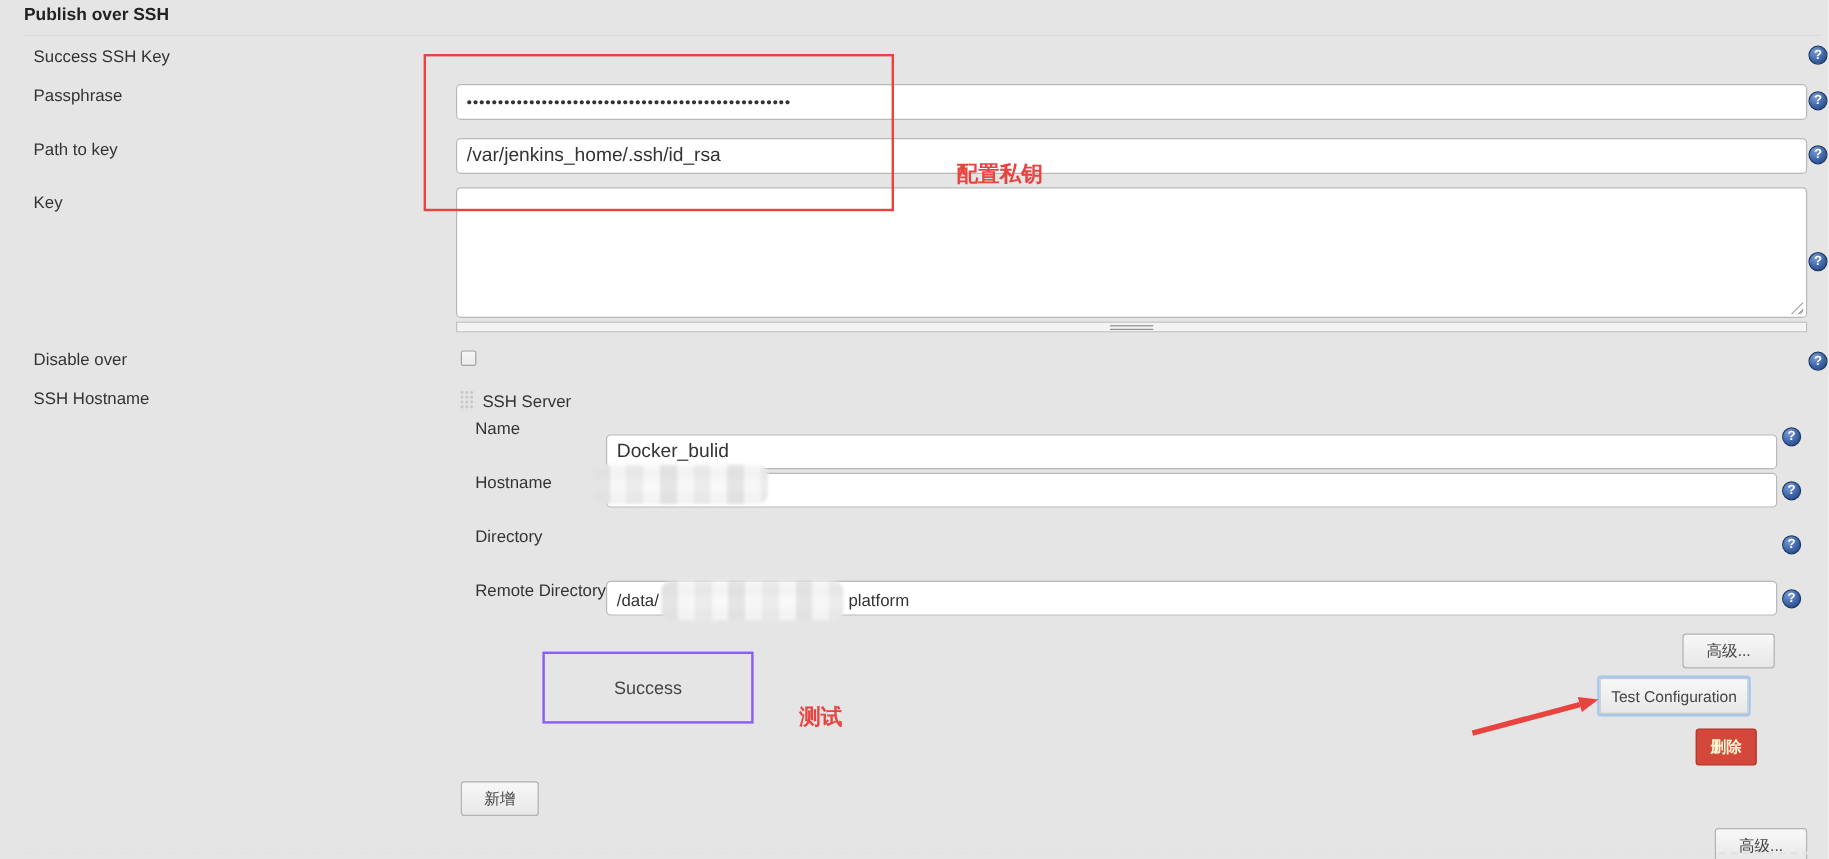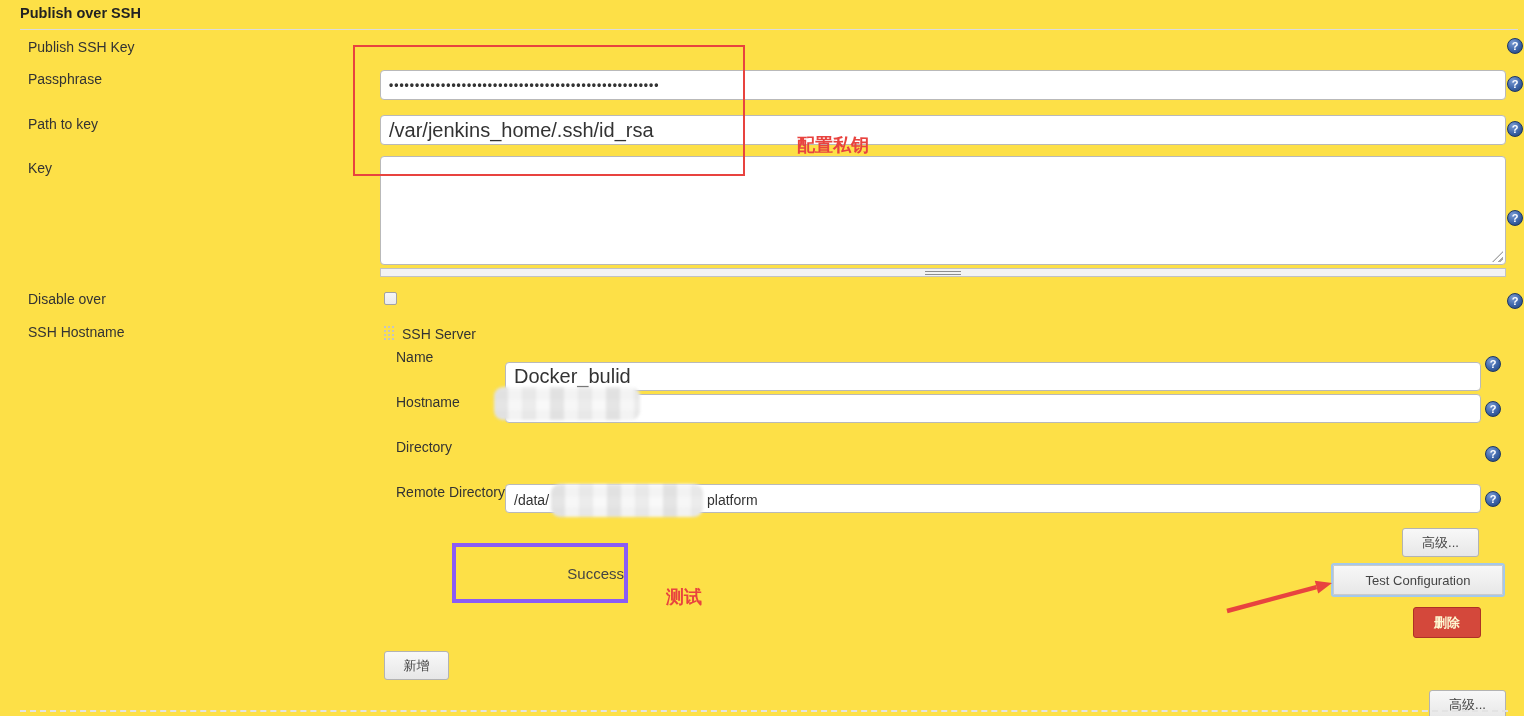--- a/index.html
+++ b/index.html
@@ -1,22 +1,22 @@
 <!DOCTYPE html>
 <html><head>
 <meta charset="utf-8">
 <style>
   html,body { margin:0; padding:0; background:#fff; font-family:"Liberation Sans",sans-serif; }
-  .page { position:relative; width:1524px; height:716px; background:#fde047; overflow:hidden; }
+  .page { position:relative; width:1524px; height:716px; background:#e5e5e5; overflow:hidden; }
   .abs { position:absolute; }
   .title { font-size:14.5px; font-weight:bold; color:#222; }
   .divider { border-top:1px solid #dcdcdc; }
   .label { font-size:14px; color:#333; white-space:nowrap; }
   .input { position:absolute; box-sizing:border-box; border:1px solid #b9b9b9; border-radius:4px;
-           background:#fff; font-size:20px; color:#333; padding:0 8px; font-family:inherit; outline:none; }
+           background:#fff; font-size:16px; color:#333; padding:0 8px; font-family:inherit; outline:none; }
   .fake-input { position:absolute; box-sizing:border-box; border:1px solid #b9b9b9; border-radius:4px;
            background:#fff; font-size:14px; color:#333; padding:0 8px; line-height:27px; white-space:nowrap; }
   .pw { font-weight:bold; letter-spacing:1px; font-size:12px; }
   textarea.input { resize:none; padding:4px 8px; }
   .resize-grip { position:absolute; width:11px; height:11px;
       background:repeating-linear-gradient(135deg, transparent 0 3px, #a8a8a8 3px 4.5px); 
       clip-path:polygon(100% 0, 100% 100%, 0 100%); }
   .hbar { position:absolute; box-sizing:border-box; background:#f3f3f3; border:1px solid #c2c2c2; }
   .hbar-handle { position:absolute; left:50%; top:2px; width:36px; height:4px; margin-left:-18px;
       border-top:1.5px solid #8d8d8d; border-bottom:1.5px solid #8d8d8d; box-sizing:border-box; }
@@ -29,42 +29,42 @@
       display:flex; align-items:center; justify-content:center; cursor:pointer; white-space:nowrap; }
   .btn-focus { border:2px solid #a5c8ea; box-shadow:inset 0 0 0 1px #cbcbcb; }
   .btn-danger { background:#d4483b; border:1px solid #ad3125; color:#fdf8d2; font-weight:bold; }
   .checkbox { position:absolute; width:13px; height:13px; box-sizing:border-box; border:1px solid #a3a3a3;
       border-radius:2px; background:linear-gradient(#f6f6f6,#ebebeb); cursor:pointer; }
   .grip-dots { position:absolute; width:13px; height:17px;
       background-image:radial-gradient(#c4c4c4 1px, transparent 1.3px); background-size:4px 4px;
       background-position:0 0; cursor:move; }
   .redbox { position:absolute; box-sizing:border-box; border:2px solid #e8433f; background:transparent; }
   .red-text { position:absolute; color:#e8433f; font-size:18px; font-weight:bold; white-space:nowrap; }
-  .success-box { position:absolute; box-sizing:border-box; border:4px solid #8b5cf6;
-      display:flex; align-items:center; justify-content:flex-end; font-size:15px; color:#444; }
+  .success-box { position:absolute; box-sizing:border-box; border:2px solid #8b5cf6;
+      display:flex; align-items:center; justify-content:center; font-size:15px; color:#444; }
   .blur-patch { position:absolute; border-radius:9px; filter:blur(1.5px); background-color:#f0f0f0;
       background-image:
         repeating-linear-gradient(90deg, rgba(219,219,219,.65) 0 14px, rgba(247,247,247,.55) 14px 28px, rgba(228,228,228,.6) 28px 42px, rgba(250,250,250,.5) 42px 56px),
         repeating-linear-gradient(0deg, rgba(236,236,236,.8) 0 10px, rgba(249,249,249,.75) 10px 20px); }
   .blur-inline { display:inline-block; vertical-align:middle; width:152px; height:33px; margin:0 4px 0 2px;
       border-radius:9px; filter:blur(1.5px); background-color:#f0f0f0; position:relative; top:-1px;
       background-image:
         repeating-linear-gradient(90deg, rgba(219,219,219,.65) 0 14px, rgba(247,247,247,.55) 14px 28px, rgba(228,228,228,.6) 28px 42px, rgba(250,250,250,.5) 42px 56px),
         repeating-linear-gradient(0deg, rgba(236,236,236,.8) 0 10px, rgba(249,249,249,.75) 10px 20px); }
   .dashed-line { position:absolute; border-top:2px dashed #e3e3e3; }
 </style>
 </head>
 <body>
 
 <div class="page">
 
   <div class="abs title" style="left:20px; top:5px;">Publish over SSH</div>
   <div class="abs divider" style="left:20px; top:29px; width:1498px;"></div>
 
-  <div class="abs label" style="left:28px; top:39px;">Publish SSH Key</div>
+  <div class="abs label" style="left:28px; top:39px;">Success SSH Key</div>
   <div class="abs label" style="left:28px; top:71px;">Passphrase</div>
   <div class="abs label" style="left:28px; top:116px;">Path to key</div>
   <div class="abs label" style="left:28px; top:160px;">Key</div>
   <div class="abs label" style="left:28px; top:291px;">Disable over</div>
   <div class="abs label" style="left:28px; top:324px;">SSH Hostname</div>
 
   <input class="input pw" type="text" style="left: 380px; top: 70px; width: 1126px; height: 30px;" value="••••••••••••••••••••••••••••••••••••••••••••••••••••">
   <input class="input" type="text" style="left: 380px; top: 115px; width: 1126px; height: 30px;" value="/var/jenkins_home/.ssh/id_rsa">
   <textarea class="input" style="left: 380px; top: 156px; width: 1126px; height: 109px;"></textarea>
   <div class="resize-grip" style="left:1492px; top:251px;"></div>
@@ -95,22 +95,22 @@
   <div class="help" style="left:1507px; top:76px;">?</div>
   <div class="help" style="left:1507px; top:121px;">?</div>
   <div class="help" style="left:1507px; top:210px;">?</div>
   <div class="help" style="left:1507px; top:293px;">?</div>
   <div class="help" style="left:1485px; top:356px;">?</div>
   <div class="help" style="left:1485px; top:401px;">?</div>
   <div class="help" style="left:1485px; top:446px;">?</div>
   <div class="help" style="left:1485px; top:491px;">?</div>
 
   <button class="btn" style="left:1402px; top:528px; width:77px; height:29px;">高级...</button>
-  <button class="btn btn-focus" style="left:1331px; top:563px; width:174px; height:34px;">Test Configuration</button>
-  <button class="btn btn-danger" style="left:1413px; top:607px; width:68px; height:31px;">删除</button>
+  <button class="btn btn-focus" style="left:1331px; top:563px; width:128px; height:34px;">Test Configuration</button>
+  <button class="btn btn-danger" style="left:1413px; top:607px; width:51px; height:31px;">删除</button>
   <button class="btn" style="left:384px; top:651px; width:65px; height:29px;">新增</button>
   <button class="btn" style="left:1429px; top:690px; width:77px; height:29px;">高级...</button>
 
   <div class="redbox" style="left:353px; top:45px; width:392px; height:131px;"></div>
   <div class="red-text" style="left:797px; top:133px;">配置私钥</div>
   <div class="success-box" style="left:452px; top:543px; width:176px; height:60px;">
     <span>Success</span>
   </div>
   <div class="red-text" style="left:666px; top:585px;">测试</div>
 

